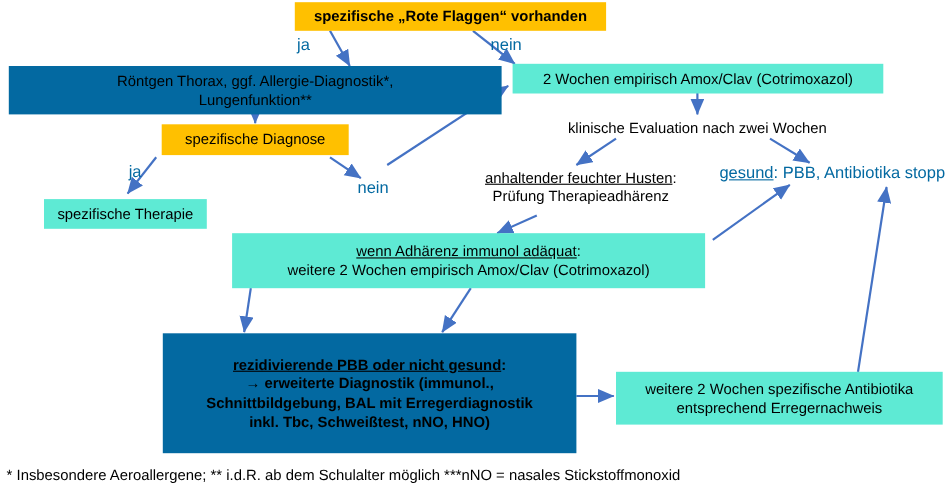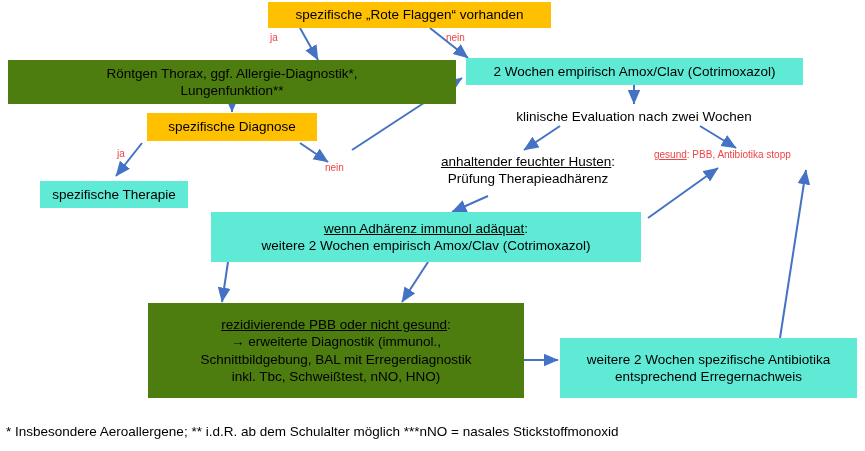--- a/index.html
+++ b/index.html
@@ -32,27 +32,27 @@
     text-align: center;
     line-height: 1.28;
     font-size: 13.5px;
     padding: 4px 8px;
     display: flex;
     flex-direction: column;
     justify-content: center;
     align-items: center;
   }
   .yellow { background: #FFC000; }
-  .gray   { background: #4d7c0f; }
+  .gray   { background: #0369a1; }
   .orange { background: #5eead4; }
   .plain  { background: transparent; }
   .lbl {
     position: absolute;
-    font-size: 10px;
-    color: #ef4444;
+    font-size: 15px;
+    color: #0369a1;
     white-space: nowrap;
   }
   .u { text-decoration: underline; }
   .footnote {
     position: absolute;
     font-size: 13.5px;
     white-space: nowrap;
   }
   .line2 { display: block; }
 </style>
@@ -94,21 +94,21 @@
       <path d="M228,262 L222,302"></path>
 
       <path d="M428,262 L402,302"></path>
 
       <path d="M524,360 L558,360"></path>
 
       <path d="M780,338 L806,170"></path>
     </g>
   </svg>
 
-  <div class="node yellow" style="left:268px; top:2px; width:283px; height:26px;">
+  <div class="node yellow" style="left:268px; top:2px; width:283px; height:26px;font-weight:bold;">
     <span>spezifische „Rote Flaggen“ vorhanden</span>
   </div>
 
   <div class="lbl" style="left:270px; top:32px;">
     <span>ja</span>
   </div>
   <div class="lbl" style="left:446px; top:32px;">
     <span>nein</span>
   </div>
 
@@ -147,28 +147,28 @@
 
   <div class="node orange" style="left:40px; top:181px; width:148px; height:27px;">
     <span>spezifische Therapie</span>
   </div>
 
   <div class="node orange" style="left:211px; top:212px; width:430px; height:50px;">
     <span class="line2"><span class="u">wenn Adhärenz immunol adäquat</span><span>:</span></span>
     <span class="line2">weitere 2 Wochen empirisch Amox/Clav (Cotrimoxazol)</span>
   </div>
 
-  <div class="node gray" style="left:148px; top:303px; width:376px; height:95px;">
+  <div class="node gray" style="left:148px; top:303px; width:376px; height:109px;font-weight:bold;">
     <span class="line2"><span class="u">rezidivierende PBB oder nicht gesund</span><span>:</span></span>
     <span class="line2">→ erweiterte Diagnostik (immunol.,</span>
     <span class="line2">Schnittbildgebung, BAL mit Erregerdiagnostik</span>
     <span class="line2">inkl. Tbc, Schweißtest, nNO, HNO)</span>
   </div>
 
-  <div class="node orange" style="left:560px; top:338px; width:297px; height:60px;">
+  <div class="node orange" style="left:560px; top:338px; width:297px; height:48px;">
     <span class="line2">weitere 2 Wochen spezifische Antibiotika</span>
     <span class="line2">entsprechend Erregernachweis</span>
   </div>
 
   <div class="footnote" style="left:6px; top:424px;">
     <span>* Insbesondere Aeroallergene; ** i.d.R. ab dem Schulalter möglich ***nNO = nasales Stickstoffmonoxid</span>
   </div>
 
 </div>
 

